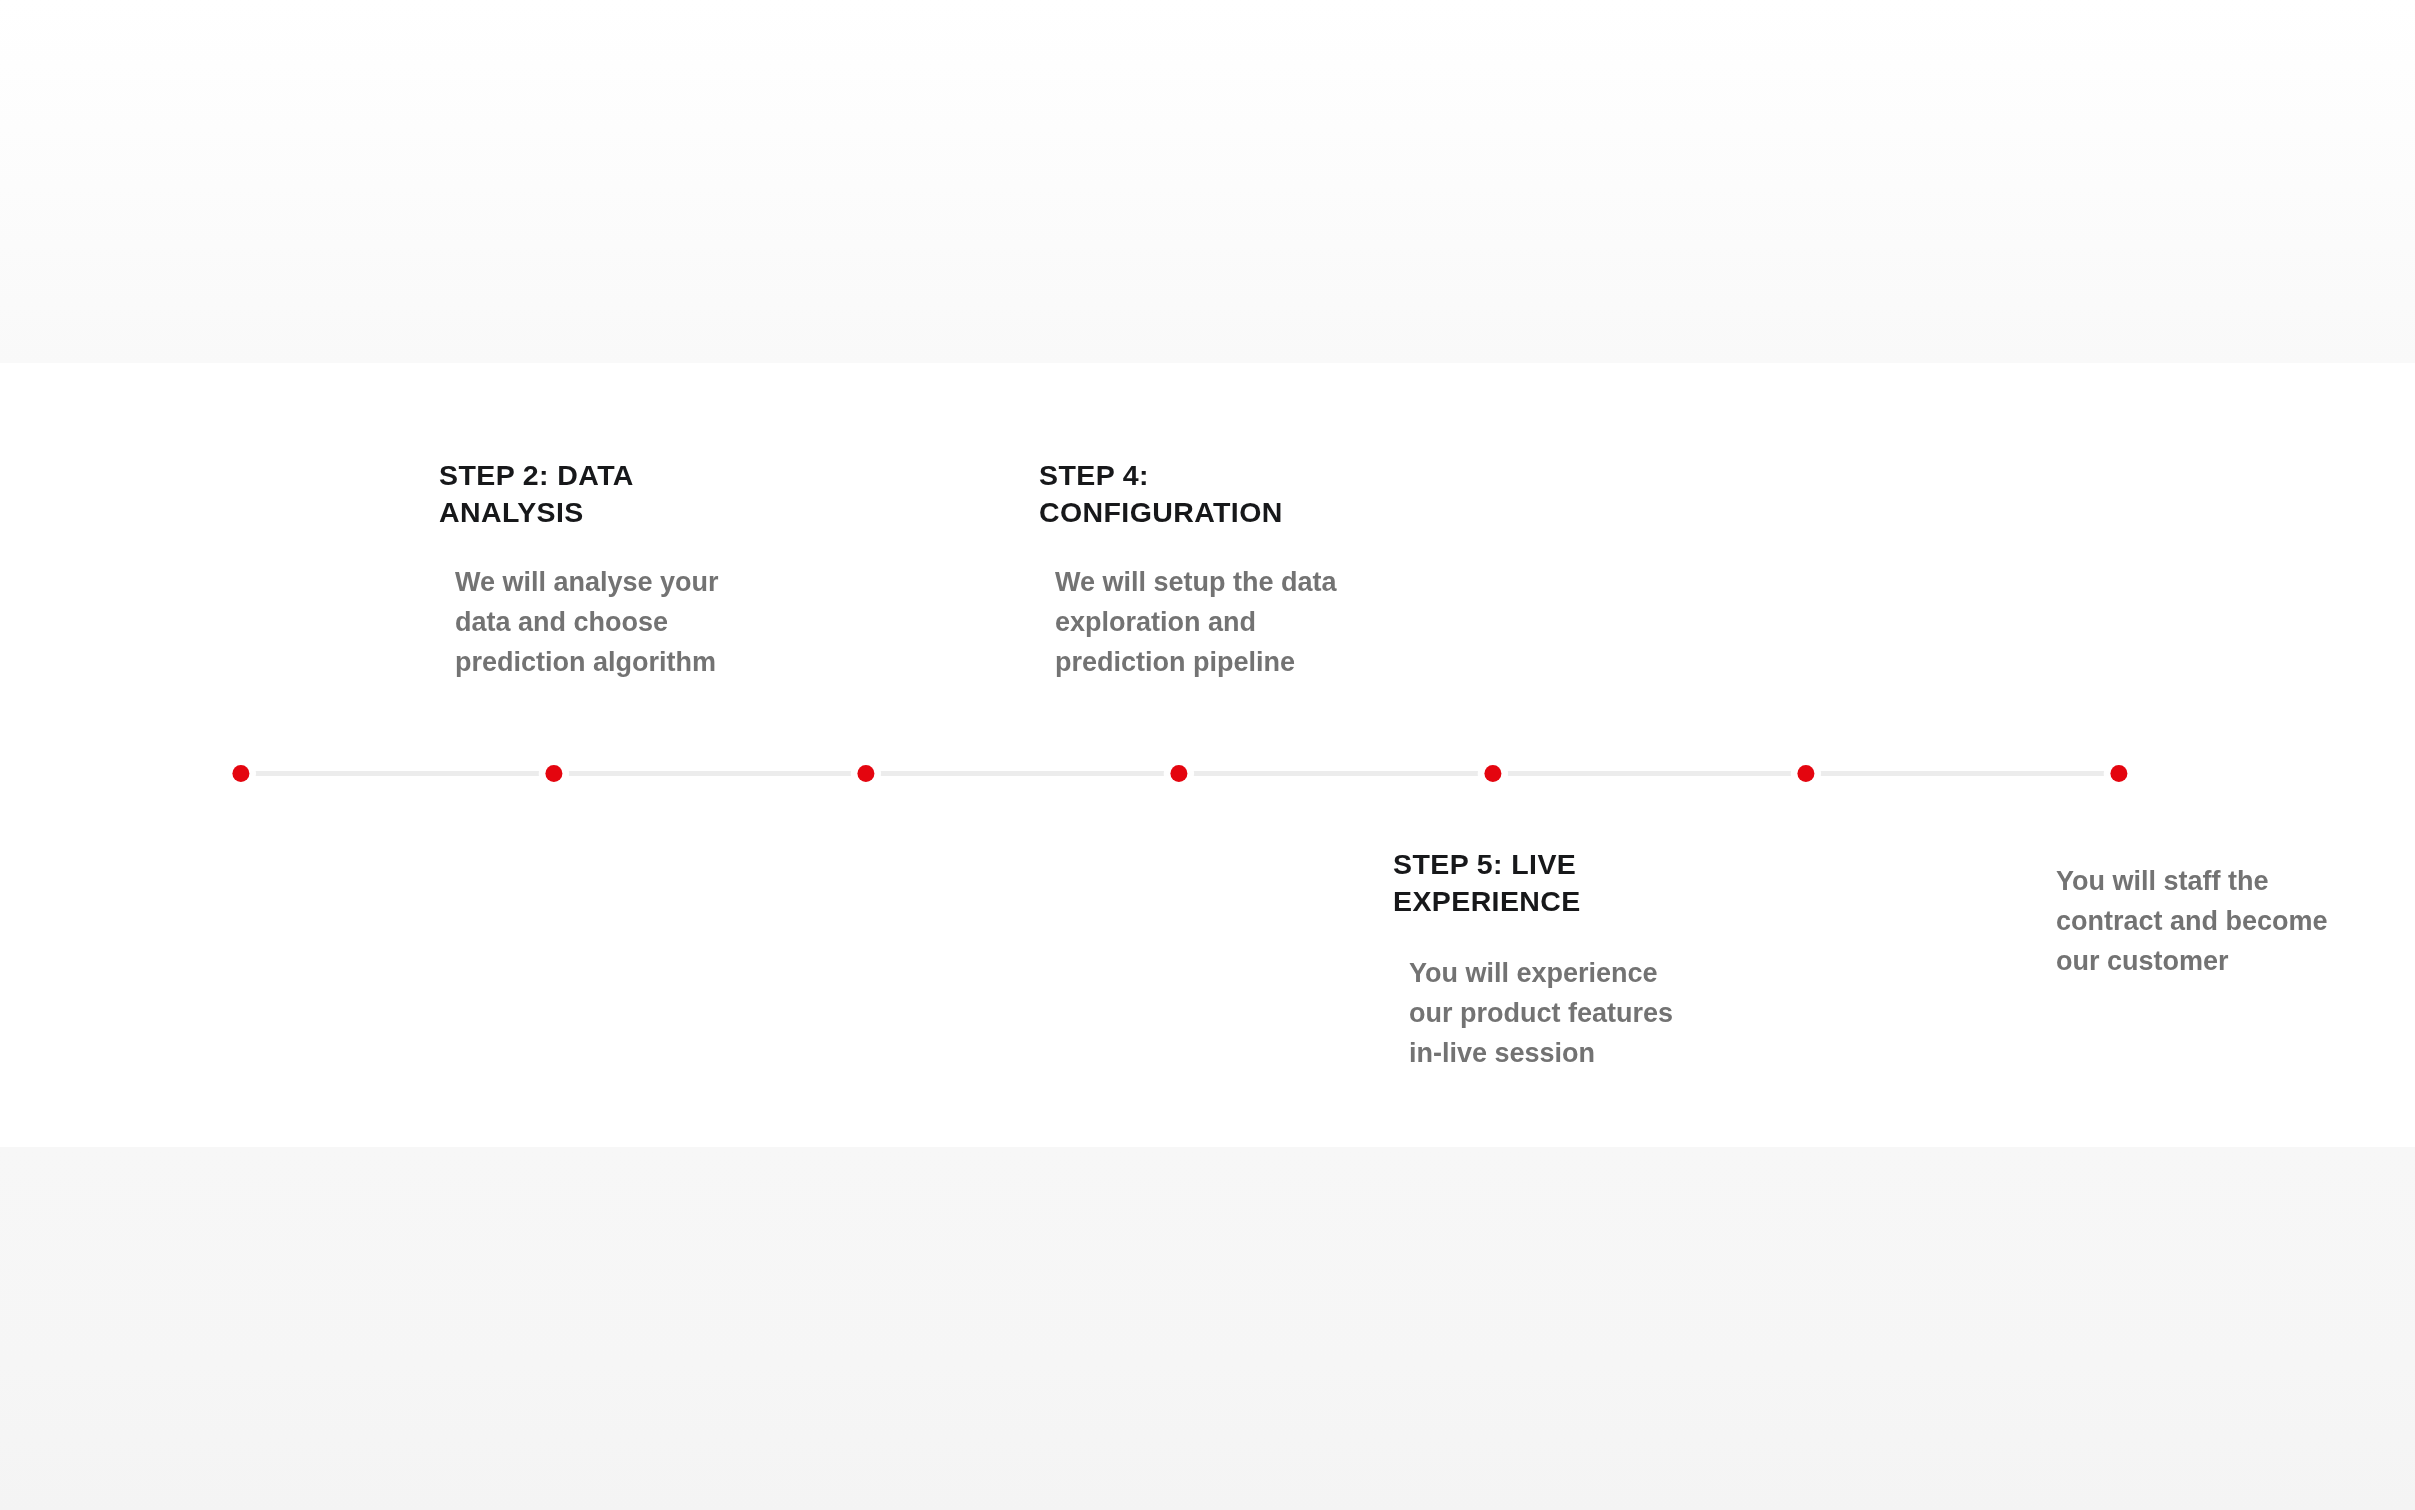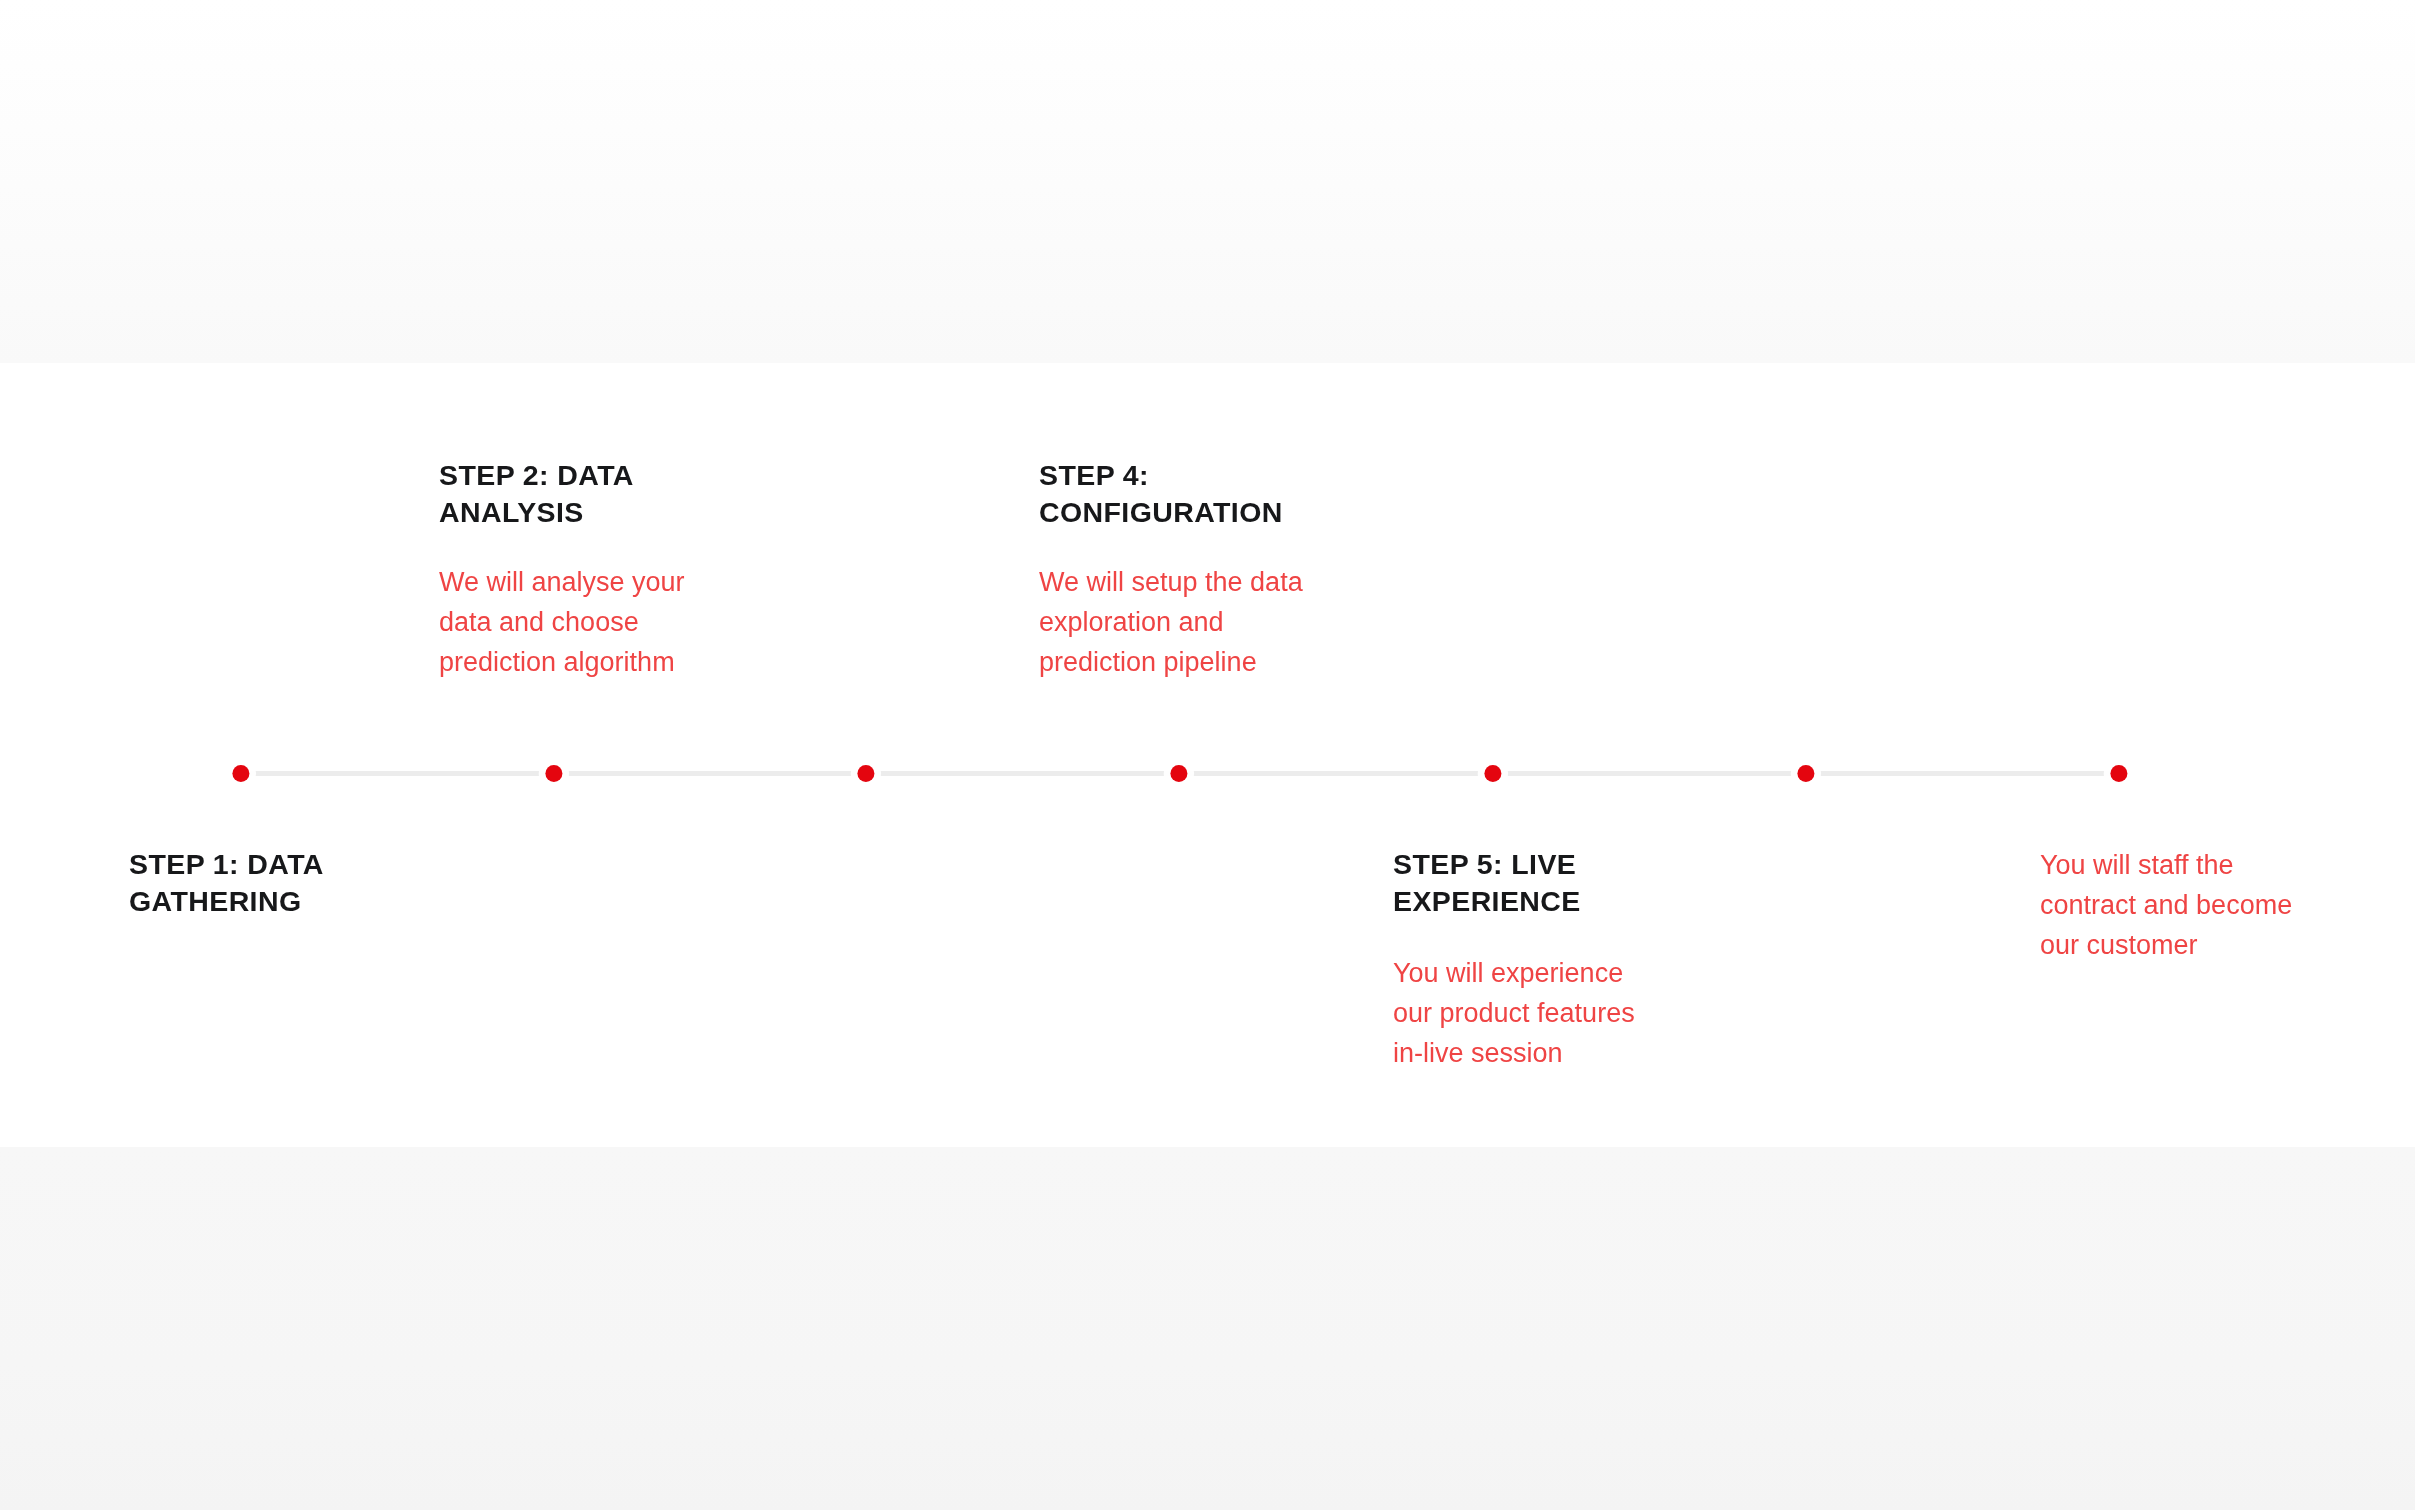--- a/index.html
+++ b/index.html
@@ -73,24 +73,24 @@
     font-weight: bold;
     letter-spacing: 0.4px;
     line-height: 1.30;
     color: #17181a;
     margin: 0 0 32px 0;
     text-transform: uppercase;
     white-space: pre-line;
   }
   .step-desc {
     font-size: 27px;
-    font-weight: normal;
+    font-weight: bold;
     line-height: 1.48;
-    color: #ef4444;
-    margin: 0;
+    color: #737373;
+    margin: 16px;
     white-space: pre-line;
   }
 
   
   .step.above { top: 457px; }
   .step.above .step-title { margin-bottom: 32px; }
 
   
   .step.below { top: 846px; }
   .step.below .step-title { margin-bottom: 34px; }
@@ -133,22 +133,20 @@
   <div class="step above s4">
     <h3 class="step-title">STEP 4:
 CONFIGURATION</h3>
     <p class="step-desc">We will setup the data
 exploration and
 prediction pipeline</p>
   </div>
 
 
   <div class="step below s1">
-    <h3 class="step-title">STEP 1: DATA
-GATHERING</h3>
   </div>
 
   <div class="step below s3">
   </div>
 
   <div class="step below s5">
     <h3 class="step-title">STEP 5: LIVE
 EXPERIENCE</h3>
     <p class="step-desc">You will experience
 our product features

